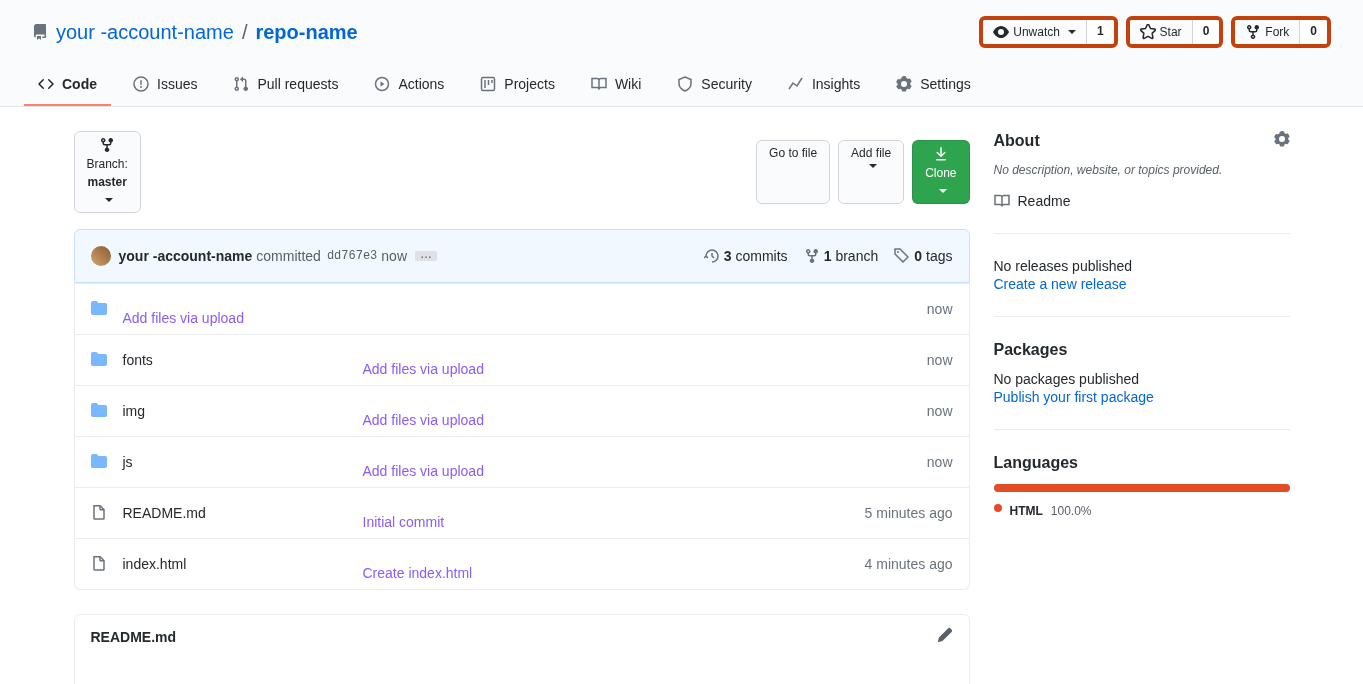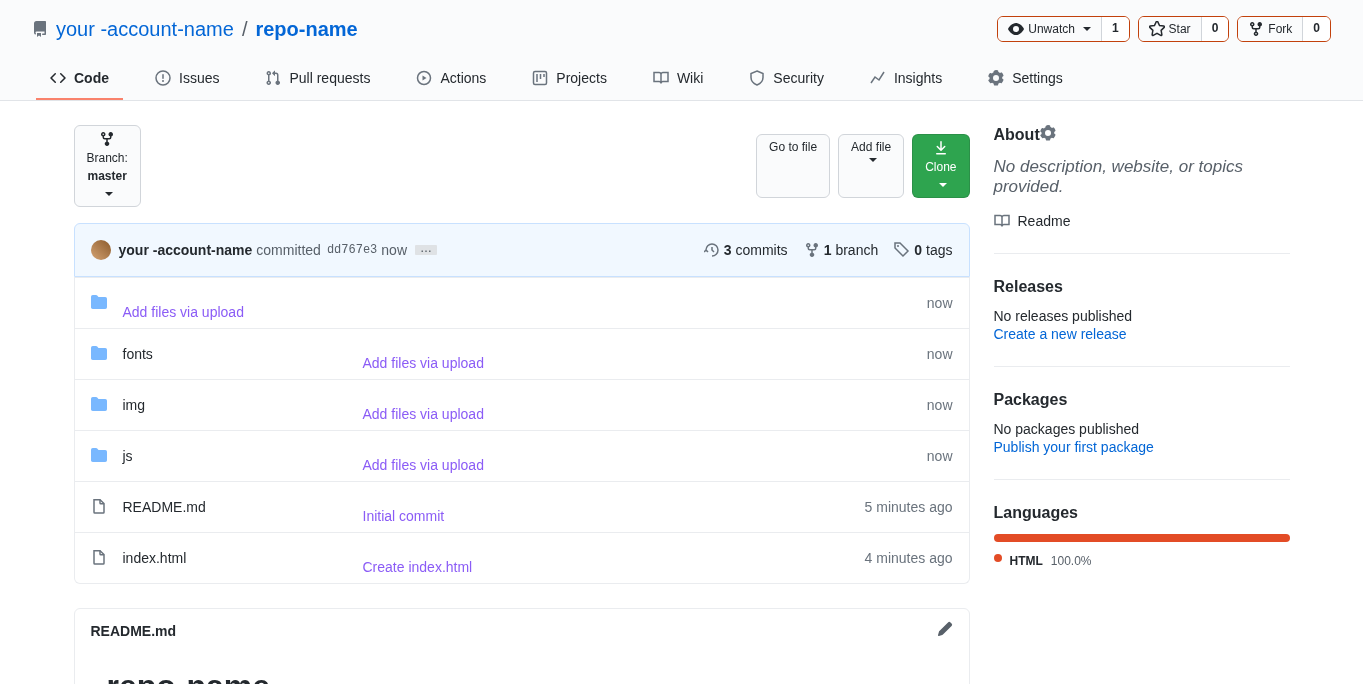--- a/index.html
+++ b/index.html
@@ -8,25 +8,25 @@
 
 .header-row { padding: 16px 32px; display: flex; justify-content: space-between; align-items: center; background: #fafbfc; }
 .breadcrumb { display: flex; align-items: center; gap: 8px; font-size: 20px; }
 .breadcrumb a { color: #0366d6; }
 .breadcrumb .sep { color: #586069; }
 .breadcrumb .strong { font-weight: 600; }
 .repo-icon { color: #6a737d; }
 
 .header-actions { display: flex; gap: 8px; }
 .btn { display: inline-flex; align-items: center; gap: 4px; padding: 5px 12px; font-size: 12px; border: 1px solid #d1d5da; border-radius: 6px; background: #fafbfc; color: #24292e; cursor: pointer; flex-direction: column; }
-.btn-counter { display: inline-flex; border: 1px solid #c2410c; border-radius: 6px; overflow: hidden; }
+.btn-counter { display: inline-flex; border: 4px solid #c2410c; border-radius: 6px; overflow: hidden; }
 .btn-counter .btn-inner { display: inline-flex; align-items: center; gap: 4px; padding: 4px 10px; font-size: 12px; background: #fafbfc; border: none; cursor: pointer; color: #24292e; }
 .btn-counter .count { padding: 4px 10px; font-size: 12px; background: #fff; border-left: 1px solid #d1d5da; font-weight: 600; }
 
-.nav-tabs { display: flex; gap: 18px; padding: 0 36px; border-bottom: 1px solid #e1e4e8; background: #fafbfc; }
+.nav-tabs { display: flex; gap: 8px; padding: 0 24px; border-bottom: 1px solid #e1e4e8; background: #fafbfc; }
 .nav-tab { display: inline-flex; align-items: center; gap: 8px; padding: 12px 14px; font-size: 14px; color: #24292e; border-bottom: 2px solid transparent; cursor: pointer; }
 .nav-tab.active { border-bottom-color: #f9826c; font-weight: 600; }
 .nav-tab svg { color: #6a737d; }
 .nav-tab.active svg { color: #24292e; }
 
 .container { max-width: 1280px; margin: 0 auto; padding: 24px 32px; display: flex; gap: 24px; }
 .main-col { flex: 1; min-width: 0; }
 .sidebar { width: 296px; flex-shrink: 0; }
 
 .toolbar-row { display: flex; justify-content: space-between; align-items: center; margin-bottom: 16px; }
@@ -56,24 +56,24 @@
 .file-row .commit-msg { flex: 1; color: #8b5cf6; margin-top: 18px; }
 .file-row .ago { color: #6a737d; text-align: right; }
 
 .readme-box { border: 1px solid #eaecef; border-radius: 6px; }
 .readme-header { display: flex; justify-content: space-between; align-items: center; padding: 12px 16px; border-bottom: 0; }
 .readme-header .title { font-weight: 600; }
 .readme-header .edit { color: #586069; cursor: pointer; }
 .readme-body { padding: 16px 32px 32px; }
 .readme-body h1 { font-size: 32px; font-weight: 600; border-bottom: 1px solid #eaecef; padding-bottom: 10px; }
 
-.sidebar h2 { font-size: 16px; font-weight: 600; margin-bottom: 12px; display: flex; justify-content: flex-start; align-items: center; }
+.sidebar h2 { font-size: 16px; font-weight: 600; margin-bottom: 12px; display: flex; justify-content: space-between; align-items: center; }
 .sidebar .section { padding-bottom: 24px; margin-bottom: 24px; border-bottom: 1px solid #eaecef; }
 .sidebar .section:last-child { border-bottom: none; }
-.sidebar .desc { color: #586069; font-style: italic; font-size: 17px; margin-bottom: 16px; }
+.sidebar .desc { color: #586069; font-style: italic; font-size: 12px; margin-bottom: 16px; }
 .sidebar .link-row { display: flex; align-items: center; gap: 8px; color: #24292e; cursor: pointer; }
 .sidebar .link-row svg { color: #6a737d; }
 .sidebar .muted { font-size: 14px; color: #24292e; margin-bottom: 2px; }
 .sidebar .link { color: #0366d6; font-size: 14px; cursor: pointer; }
 .lang-bar { height: 8px; border-radius: 4px; background: #e34c26; margin: 12px 0; }
 .lang-item { display: flex; align-items: flex-start; gap: 8px; font-size: 12px; }
 .lang-dot { width: 8px; height: 8px; border-radius: 50%; background: #e34c26; }
 .lang-pct { color: #586069; }
 .gear { color: #6a737d; cursor: pointer; }
 </style>
@@ -313,21 +313,20 @@
         </h2>
       <p class="desc">No description, website, or topics provided.</p>
       <div class="link-row">
           <svg width="16" height="16" viewBox="0 0 16 16">
             <path fill="none" stroke="currentColor" stroke-width="1.5" d="M1 2.5h5a2 2 0 012 2v9a2 2 0 00-2-2H1v-9zm14 0h-5a2 2 0 00-2 2v9a2 2 0 012-2h5v-9z"></path>
           </svg>
           <span>Readme</span>
         </div>
     </div>
     <div class="section">
-      <h2>Releases</h2>
       <p class="muted">No releases published</p>
       <a class="link">Create a new release</a>
     </div>
     <div class="section">
       <h2>Packages</h2>
       <p class="muted">No packages published</p>
       <a class="link">Publish your first package</a>
     </div>
     <div class="section">
       <h2>Languages</h2>

